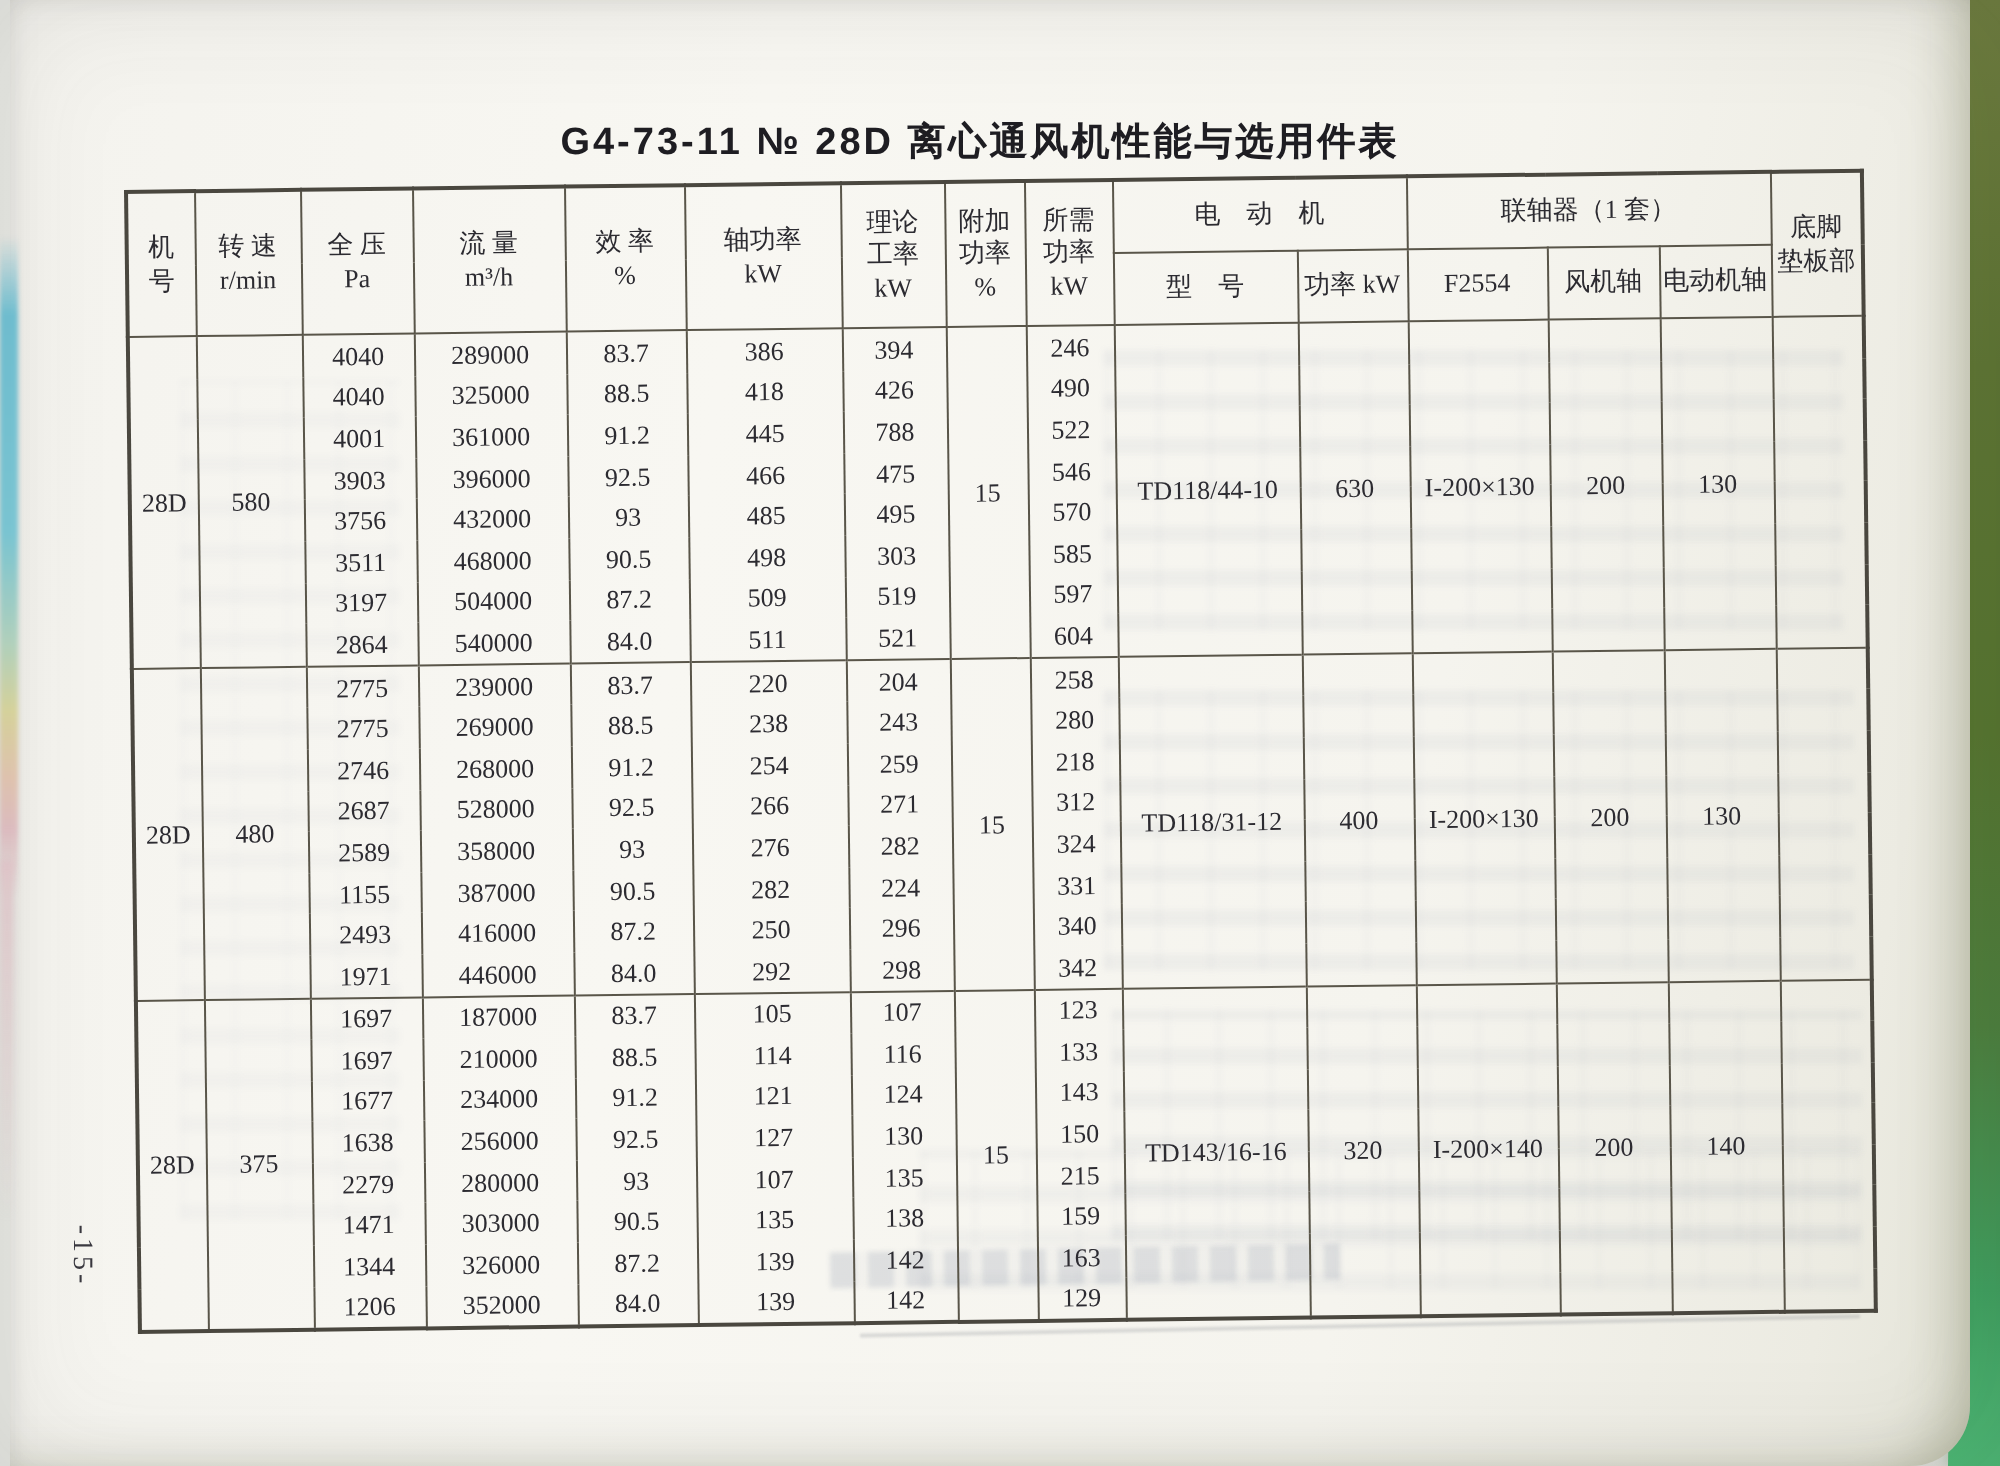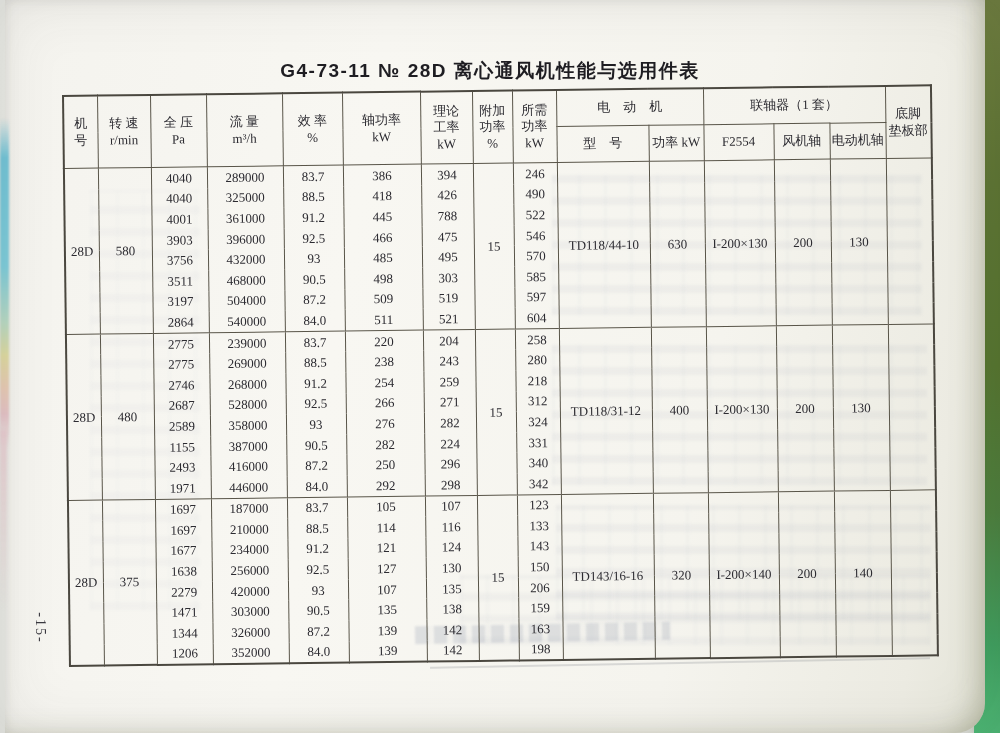--- a/index.html
+++ b/index.html
@@ -318,25 +318,25 @@
         <tr>
           <td>1638</td>
           <td>256000</td>
           <td>92.5</td>
           <td>127</td>
           <td>130</td>
           <td>150</td>
         </tr>
         <tr>
           <td>2279</td>
-          <td>420000</td>
+          <td>280000</td>
           <td>93</td>
           <td>107</td>
           <td>135</td>
-          <td>206</td>
+          <td>215</td>
         </tr>
         <tr>
           <td>1471</td>
           <td>303000</td>
           <td>90.5</td>
           <td>135</td>
           <td>138</td>
           <td>159</td>
         </tr>
         <tr>
@@ -346,18 +346,18 @@
           <td>139</td>
           <td>142</td>
           <td>163</td>
         </tr>
         <tr>
           <td>1206</td>
           <td>352000</td>
           <td>84.0</td>
           <td>139</td>
           <td>142</td>
-          <td>198</td>
+          <td>129</td>
         </tr>
       </tbody>
   </table>
 
 </div>
 
 </body></html>

